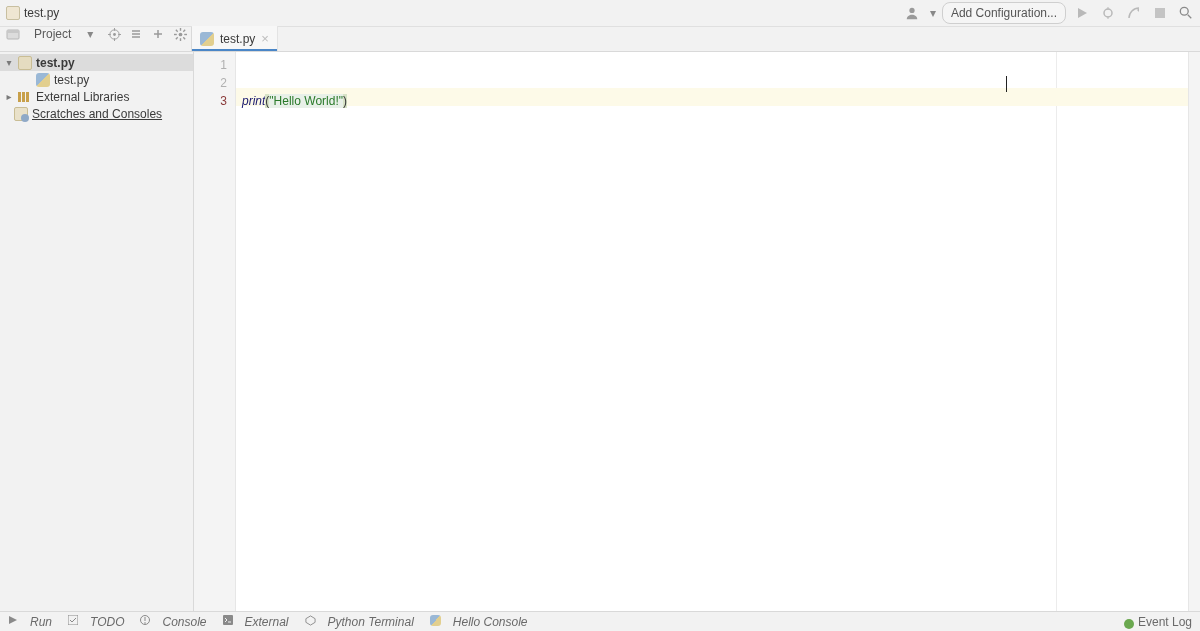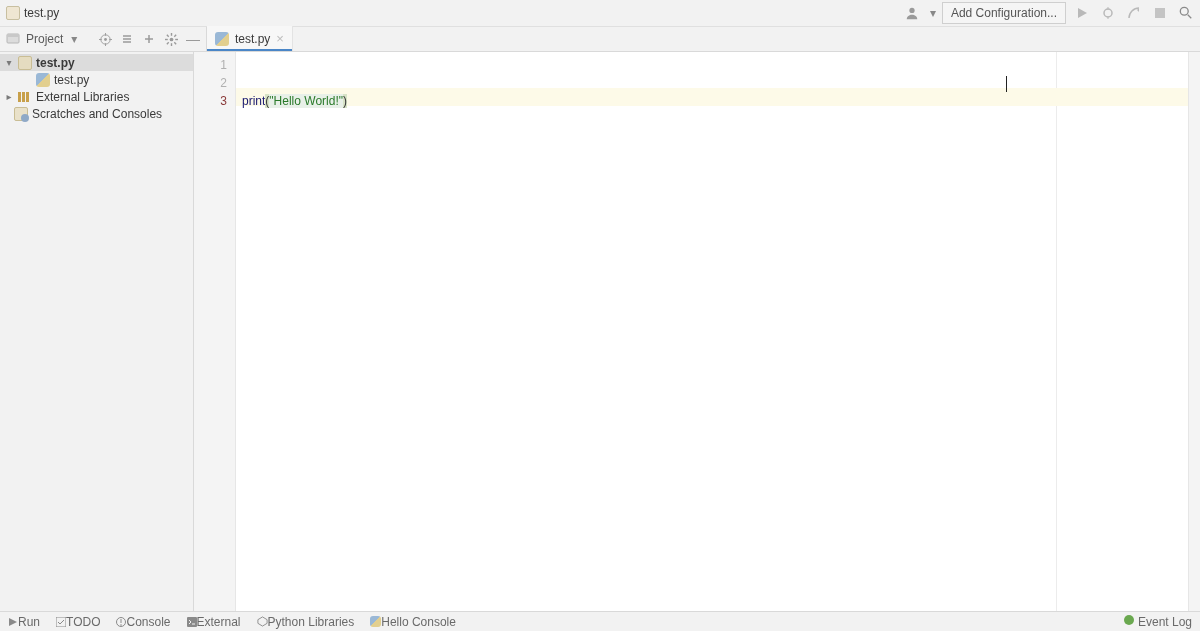--- a/index.html
+++ b/index.html
@@ -10,28 +10,28 @@
   height: 27px; display: flex; align-items: center; justify-content: space-between;
   background: #f2f2f2; border-bottom: 1px solid #e0e0e0; padding: 0 4px 0 4px;
 }
 .breadcrumb { display: flex; align-items: center; gap: 4px; padding-left: 2px; }
 .bc-icon { width: 14px; height: 14px; background: #efe6d2; border: 1px solid #c8bfa0; border-radius: 2px; }
 .tb-right { display: flex; align-items: center; gap: 6px; }
 .user-icon svg, .tb-right svg { display: block; }
 .icon-btn { width: 20px; height: 20px; display:flex; align-items:center; justify-content:center; color:#b0b0b0; }
 .add-config {
   height: 22px; padding: 0 8px; background: #f5f5f5; border: 1px solid #cfcfcf;
-  border-radius: 0; color: #555; display:flex; align-items:center;
+  border-radius: 8px; color: #555; display:flex; align-items:center;
 }
 .chev-dn { margin-left:2px; color:#888; }
 
 
 .row2 { height: 25px; display:flex; border-bottom:1px solid #d9d9d9; background:#f2f2f2; }
 .proj-head {
-  width: 207px; display:flex; align-items:center; gap:6px; padding:0 6px;
+  width: 192px; display:flex; gap:14px; padding:0 6px;
   border-right:1px solid #d9d9d9;
 }
 .proj-label { color:#5a5a5a; font-weight:500; }
 .proj-icons { margin-left:auto; display:flex; gap:8px; color:#9a9a9a; }
 .proj-icons span { width:14px; height:14px; display:flex; align-items:center; justify-content:center; }
 .tabs { flex:1; display:flex; align-items:flex-end; }
 .tab {
   height: 25px; display:flex; align-items:center; gap:6px; padding:0 8px;
   background:#f2f2f2; border-right:1px solid #e3e3e3; position:relative;
 }
@@ -43,54 +43,54 @@
 .py-icon {
   width:14px; height:14px; background: linear-gradient(135deg,#9ab8d6 50%,#e2cf8f 50%);
   border-radius:3px;
 }
 
 
 .mainrow { display:flex; height: calc(631px - 27px - 25px - 20px); }
 .sidebar { width:194px; background:#f2f2f2; border-right:1px solid #d9d9d9; padding-top:2px; }
 .tree-row { height:17px; display:flex; align-items:center; gap:4px; padding-left:4px; }
 .tree-row.sel { background:#dcdcdc; }
-.lvl1 { padding-left:18px; }
+.lvl1 { padding-left:18px;text-decoration:underline; }
 .lvl2 { padding-left:36px; }
 .chev { width:10px; text-align:center; color:#7a7a7a; font-size:10px; }
 .fold-icon { width:14px; height:14px; background:#e5dcc0; border:1px solid #c9bd94; border-radius:2px; }
 .lib-icon { width:14px; height:10px; display:flex; gap:1px; }
 .lib-icon i { width:3px; background:#c8a04a; display:block; }
 .scratch-icon { width:14px; height:14px; background:#e9e1c9; border:1px solid #c9bd94; border-radius:2px; position:relative; }
 .scratch-icon::after { content:""; position:absolute; right:-2px; bottom:-2px; width:8px; height:8px; border-radius:50%; background:#8fa9c7; }
 
 
 .editor { flex:1; display:flex; background:#ffffff; position:relative; }
 .gutter {
   width:42px; background:#f4f4f4; border-right:1px solid #e6e6e6;
   font-family: "Consolas","Menlo",monospace; font-size:12px; color:#b0b0b0;
   text-align:right; padding:4px 8px 0 0; line-height:18px;
 }
 .gut-cur { color:#8a3a3a; }
 .code { flex:1; padding:4px 0 0 6px; font-family:"Consolas","Menlo",monospace; font-size:13px; line-height:18px; position:relative; }
 .codeline { height:18px; white-space:pre; }
 .cur-line-bg { position:absolute; left:0; right:0; height:18px; background:#fdfae8; }
-.kw { color:#1a1a70; }
+.kw { color:#1a1a70; font-style:italic; }
 .paren-hi { background:#d7e3c7; }
 .str { color:#2a7a2a; background:#e8f0e8; }
 .txt-cursor { position:absolute; width:1px; height:16px; background:#222; left:770px; top:24px; }
 .right-margin { position:absolute; top:0; bottom:0; width:1px; left:820px; background:#ececec; }
 .vstripe { width:12px; background:#f4f4f4; border-left:1px solid #e6e6e6; }
 
 
 .bottombar {
   height:20px; display:flex; align-items:center; gap:16px; padding:0 8px;
   background:#f2f2f2; border-top:1px solid #d9d9d9; color:#6a6a6a;
 }
-.bb-item { display:flex; align-items:center; gap:0; }
-.bb-right { margin-left:auto; display:flex; align-items:flex-start; gap:4px; }
+.bb-item { display:flex; gap:12px;font-style:italic; }
+.bb-right { margin-left:auto; display:flex; align-items:flex-end; gap:4px; }
 .dot-green { width:10px; height:10px; border-radius:50%; background:#6aa84f; }
 </style>
 </head>
 <body>
 
 <div class="topbar">
   <div class="breadcrumb">
     <span class="bc-icon"></span>
     <span>test.py</span>
   </div>
@@ -266,21 +266,21 @@
     <svg width="10" height="10" viewBox="0 0 10 10">
         <rect width="10" height="10" rx="1" fill="#8a8a8a"></rect>
         <path d="M2 3l2 2-2 2M5 7h3" stroke="#f2f2f2" fill="none"></path>
       </svg>
     <span>External</span>
   </div>
   <div class="bb-item">
     <svg width="11" height="11" viewBox="0 0 12 12">
         <path d="M6 1l5 3v4l-5 3-5-3V4z" fill="none" stroke="#8a8a8a"></path>
       </svg>
-    <span>Python Libraries</span>
+    <span>Python Terminal</span>
   </div>
   <div class="bb-item">
     <span class="py-icon" style="width:11px;height:11px"></span>
     <span>Hello Console</span>
   </div>
   <div class="bb-right">
     <span class="dot-green"></span>
     <span>Event Log</span>
   </div>
 </div>

